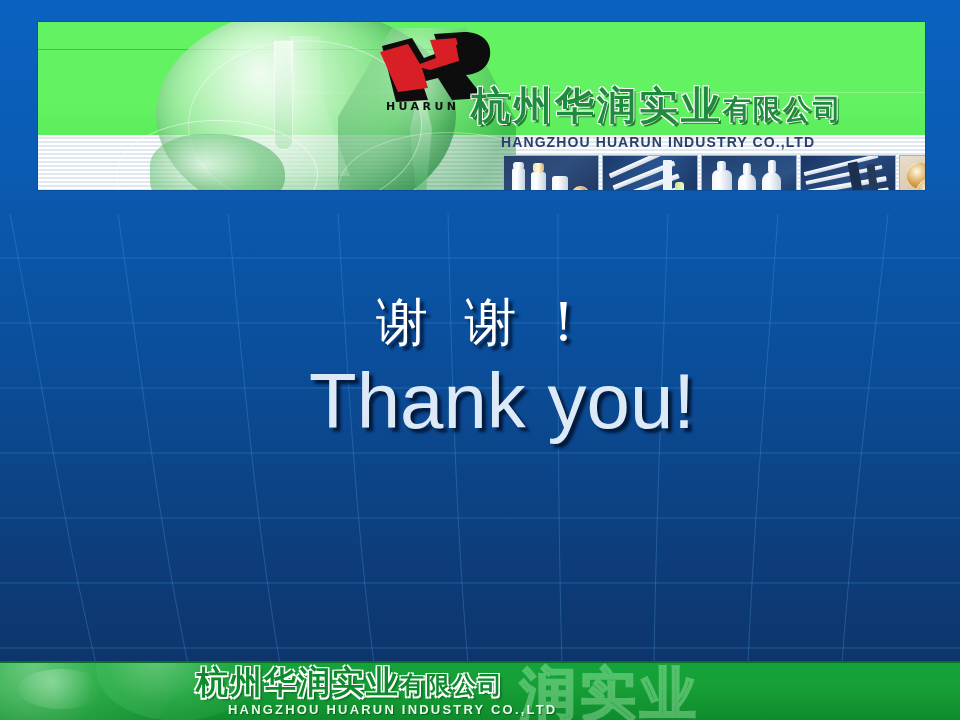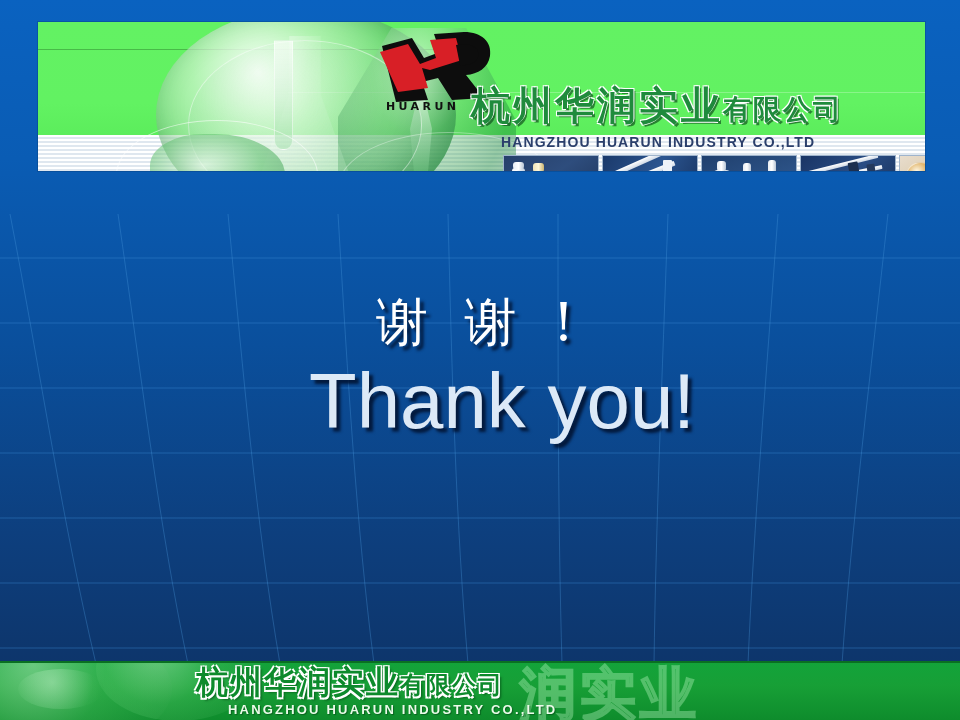--- a/index.html
+++ b/index.html
@@ -29,21 +29,21 @@
     pointer-events: none;
   }
   .globe-grid svg { display: block; }
 
   
   .banner {
     position: absolute;
     left: 38px;
     top: 22px;
     width: 887px;
-    height: 149px;
+    height: 168px;
     overflow: hidden;
     background: #66f566;
     box-shadow: 0 0 0 1px rgba(0,0,0,0.12);
   }
   .banner-green {
     position: absolute;
     left: 0; top: 0;
     width: 100%;
     height: 113px;
     background: linear-gradient(to bottom, #63f263 0%, #62f262 72%, #5ced5c 100%);

